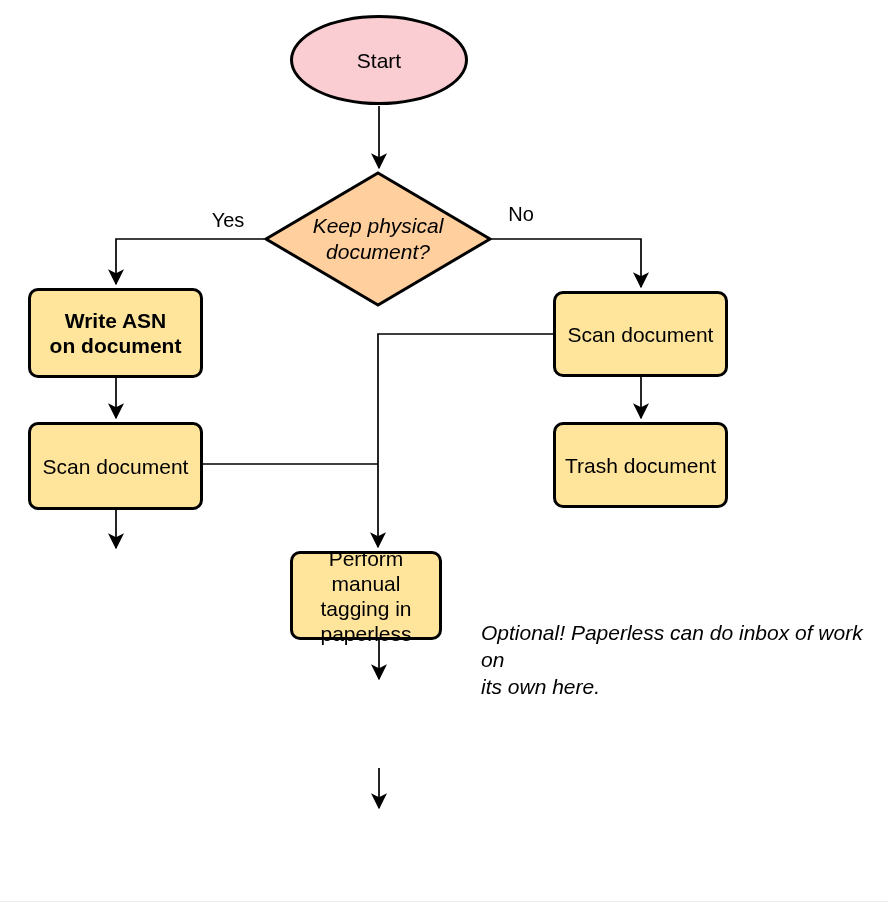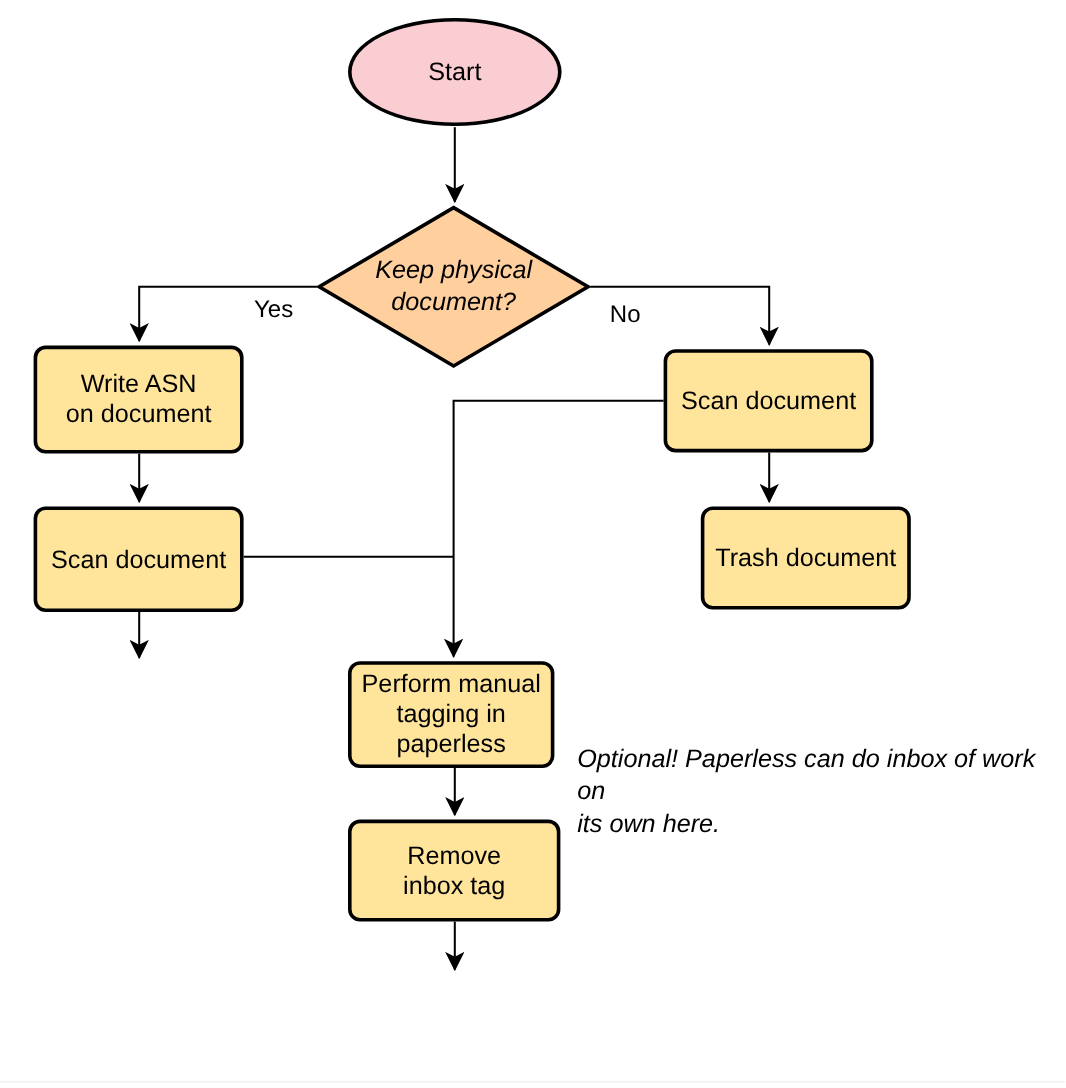--- a/index.html
+++ b/index.html
@@ -37,21 +37,21 @@
     position:absolute;
     display:flex;align-items:center;justify-content:center;
     text-align:center;
     font-size:21px;line-height:26px;
     white-space:pre-line;
     font-style:italic;
   }
   .edge-label{
     position:absolute;
     font-size:20px;line-height:22px;
-    display:flex;align-items:center;justify-content:center;margin-top:38px;
+    display:flex;align-items:center;justify-content:center;
   }
   .note{
     position:absolute;
     font-style:italic;
     font-size:21px;line-height:27px;
     white-space:pre-line;
   }
   .bottom-rule{
     position:absolute;
     left:0;top:901px;width:888px;height:1px;
@@ -90,52 +90,48 @@
 
   <div class="decision-label" style="left:288px;top:212px;width:180px;height:54px;">
     <span>Keep physical
 document?</span>
   </div>
 
   <div class="edge-label" style="left:203px;top:208px;width:50px;height:24px;">
     <span>Yes</span>
   </div>
 
-  <div class="edge-label" style="left:497px;top:212px;width:48px;height:24px;align-items:center;">
+  <div class="edge-label" style="left:497px;top:202px;width:48px;height:24px;align-items:center;">
     <span>No</span>
   </div>
 
-  <div class="node process" style="left:28px;top:288px;width:175px;height:90px;">
+  <div class="node process" style="left:28px;top:288px;width:175px;height:90px;font-weight:bold;">
     <span>Write ASN
 on document</span>
   </div>
 
   <div class="node process" style="left:28px;top:422px;width:175px;height:88px;">
     <span>Scan document</span>
   </div>
 
 
   <div class="node process" style="left:553px;top:291px;width:175px;height:86px;">
     <span>Scan document</span>
   </div>
 
-  <div class="node process" style="left:553px;top:422px;width:175px;height:86px;margin-left:31px;">
+  <div class="node process" style="left:553px;top:422px;width:175px;height:86px;">
     <span>Trash document</span>
   </div>
 
-  <div class="node process" style="left:290px;top:551px;width:172px;height:89px;text-align:center;">
+  <div class="node process" style="left:290px;top:551px;width:152px;height:89px;text-align:center;">
     <span>Perform manual
 tagging in
 paperless</span>
   </div>
 
-  <div class="node process" style="left:290px;top:683px;width:177px;height:85px;">
-    <span>Remove
-inbox tag</span>
-  </div>
 
 
   <div class="note" style="left:481px;top:592px;width:404px;">
     <span>Optional! Paperless can do inbox of work on
 its own here.</span>
   </div>
 
   <div class="bottom-rule"></div>
 
 </div>

